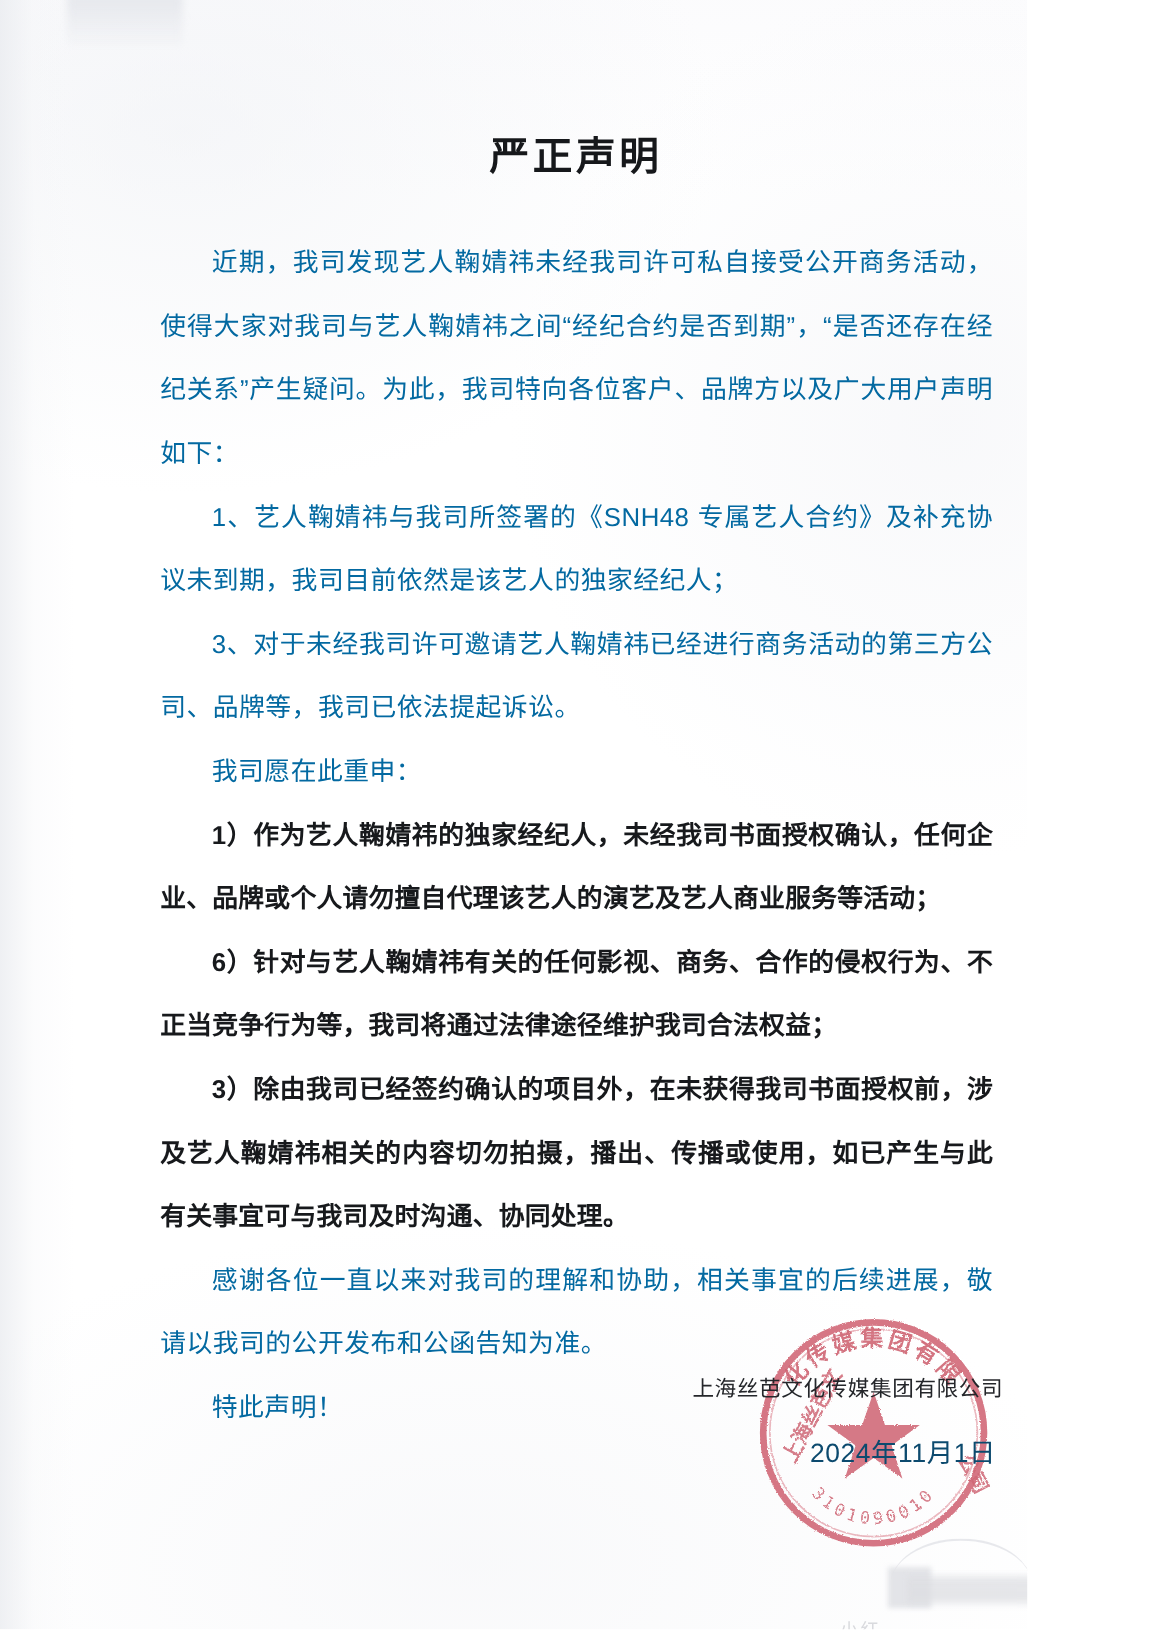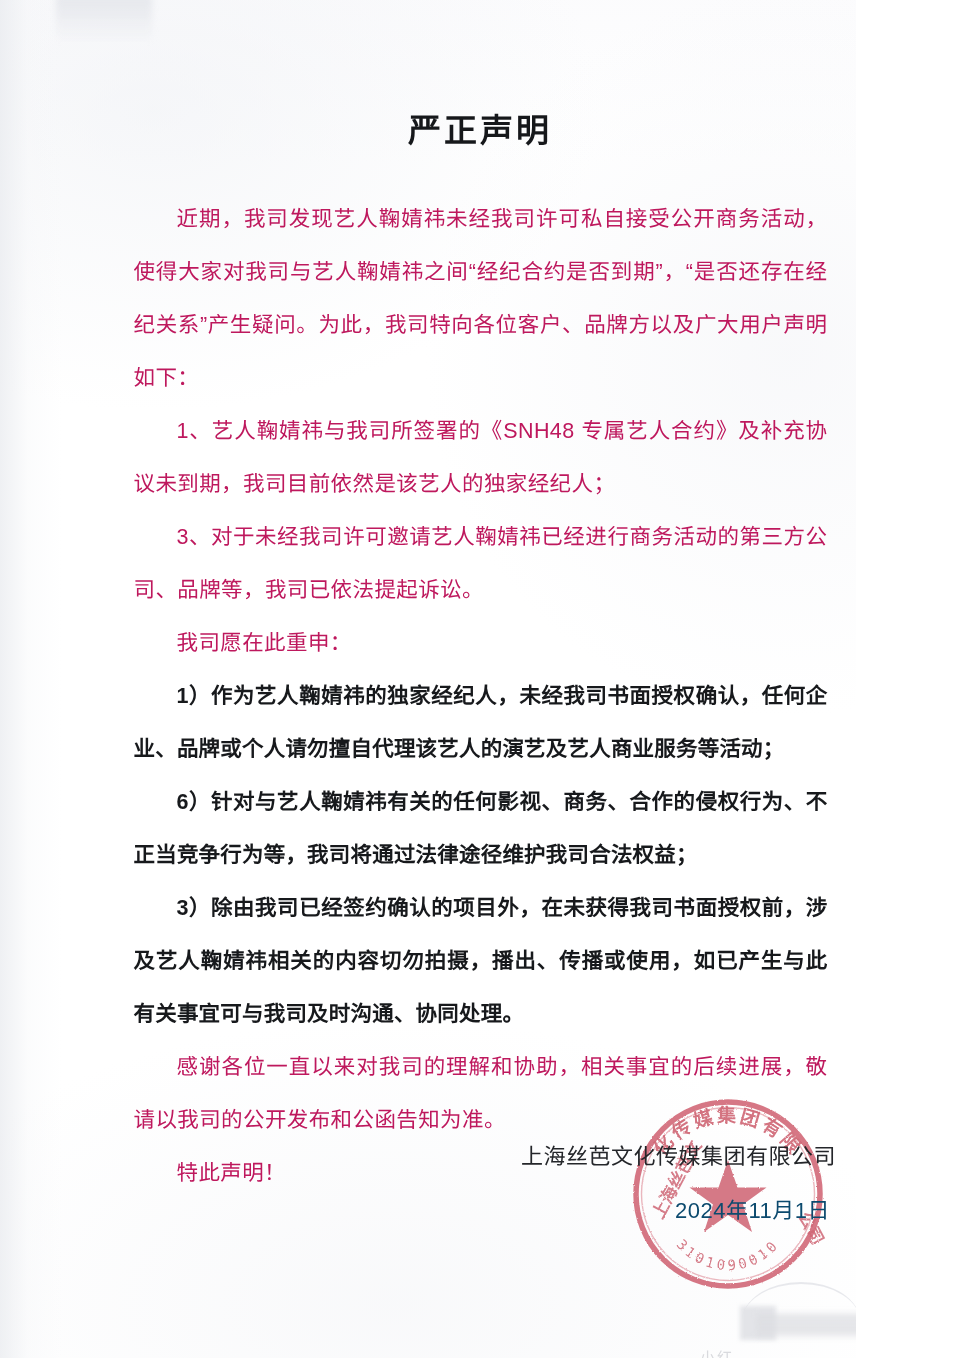--- a/index.html
+++ b/index.html
@@ -68,21 +68,21 @@
   }
 
   .body-block {
     margin: 0 auto;
     width: 694px;
     padding-left: 1px;
   }
 
   p.para {
     margin: 0;
-    color: #be185d;
+    color: #0369a1;
     font-size: 21.5px;
     line-height: 53px;
     text-align: justify;
     text-justify: inter-ideograph;
     letter-spacing: 0.4px;
     word-break: break-all;
   }
   p.para.first { margin-top: 41px; }
   p.indent { text-indent: 2em; }
   p.bolded {
@@ -95,21 +95,21 @@
   #signature {
     position: absolute;
     left: 0;
     top: 1140px;
     width: 960px;
     text-align: right;
     padding-right: 124px;
     box-sizing: border-box;
   }
   #sign-company {
-    font-size: 22px;
+    font-size: 18px;
     color: #24262a;
     line-height: 34px;
     letter-spacing: 0.5px;
     white-space: nowrap;
   }
   #sign-date {
     font-size: 22px;
     color: #0c4a6e;
     line-height: 34px;
     letter-spacing: 0.5px;

